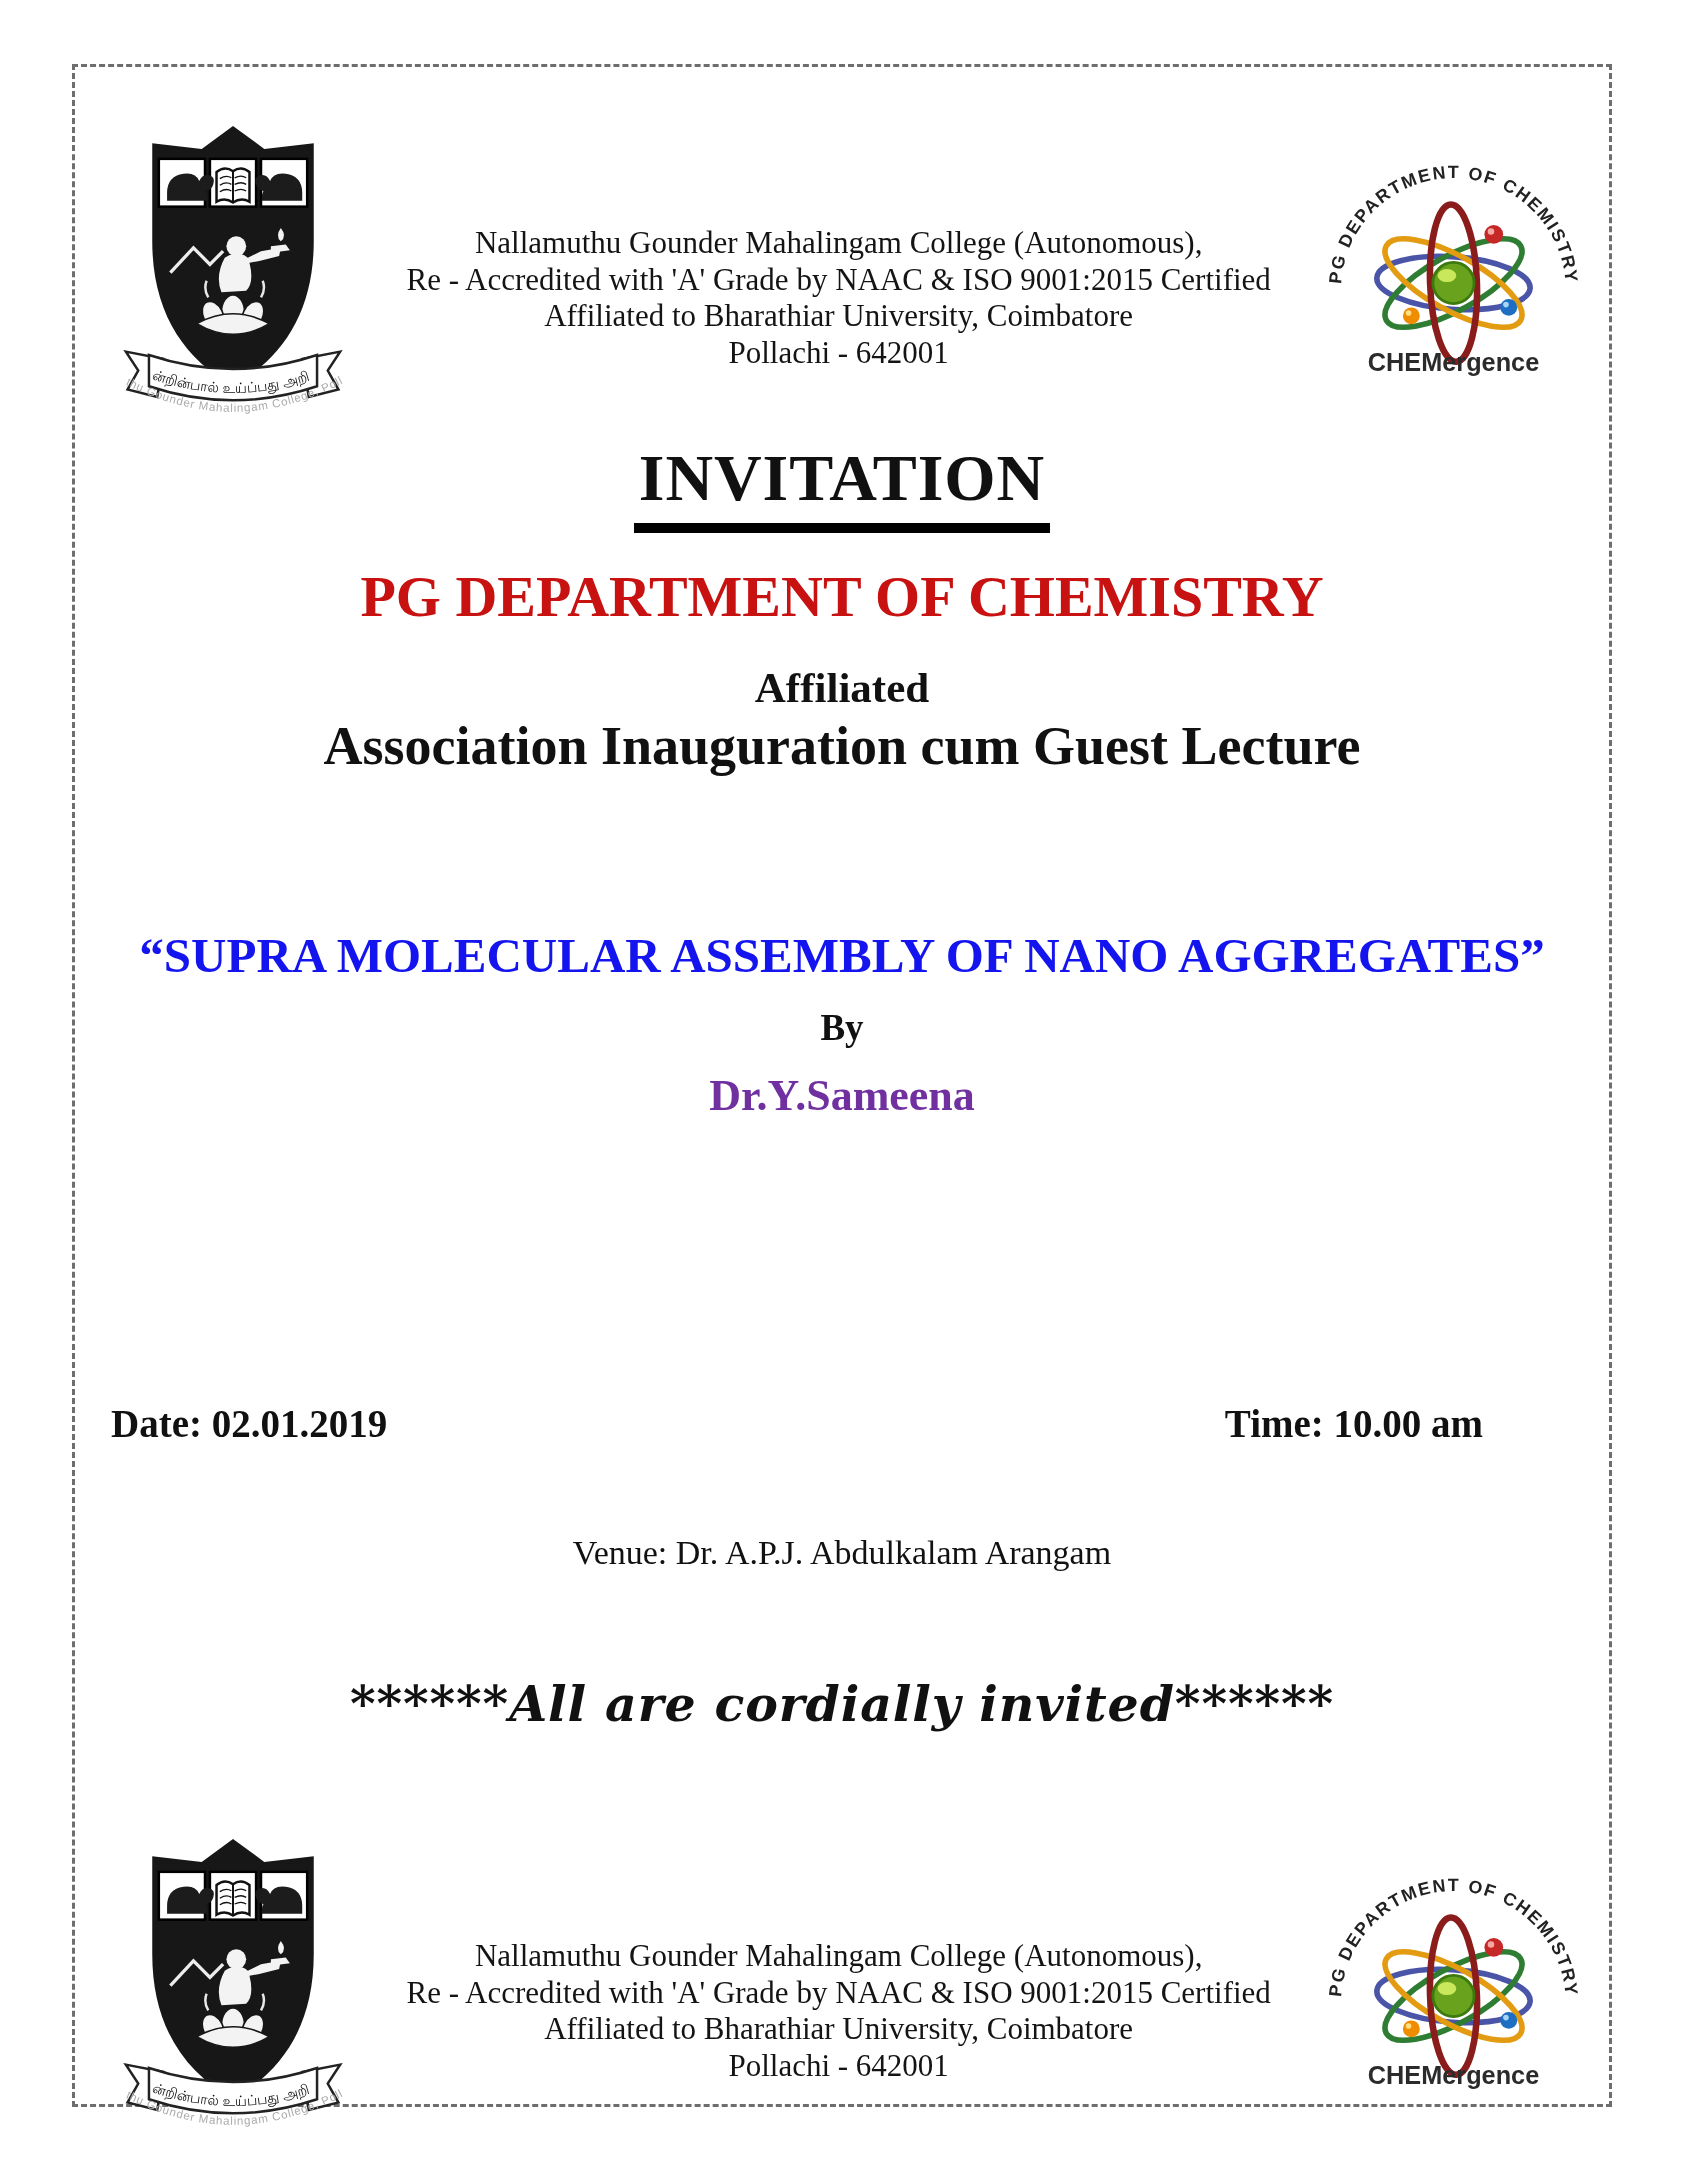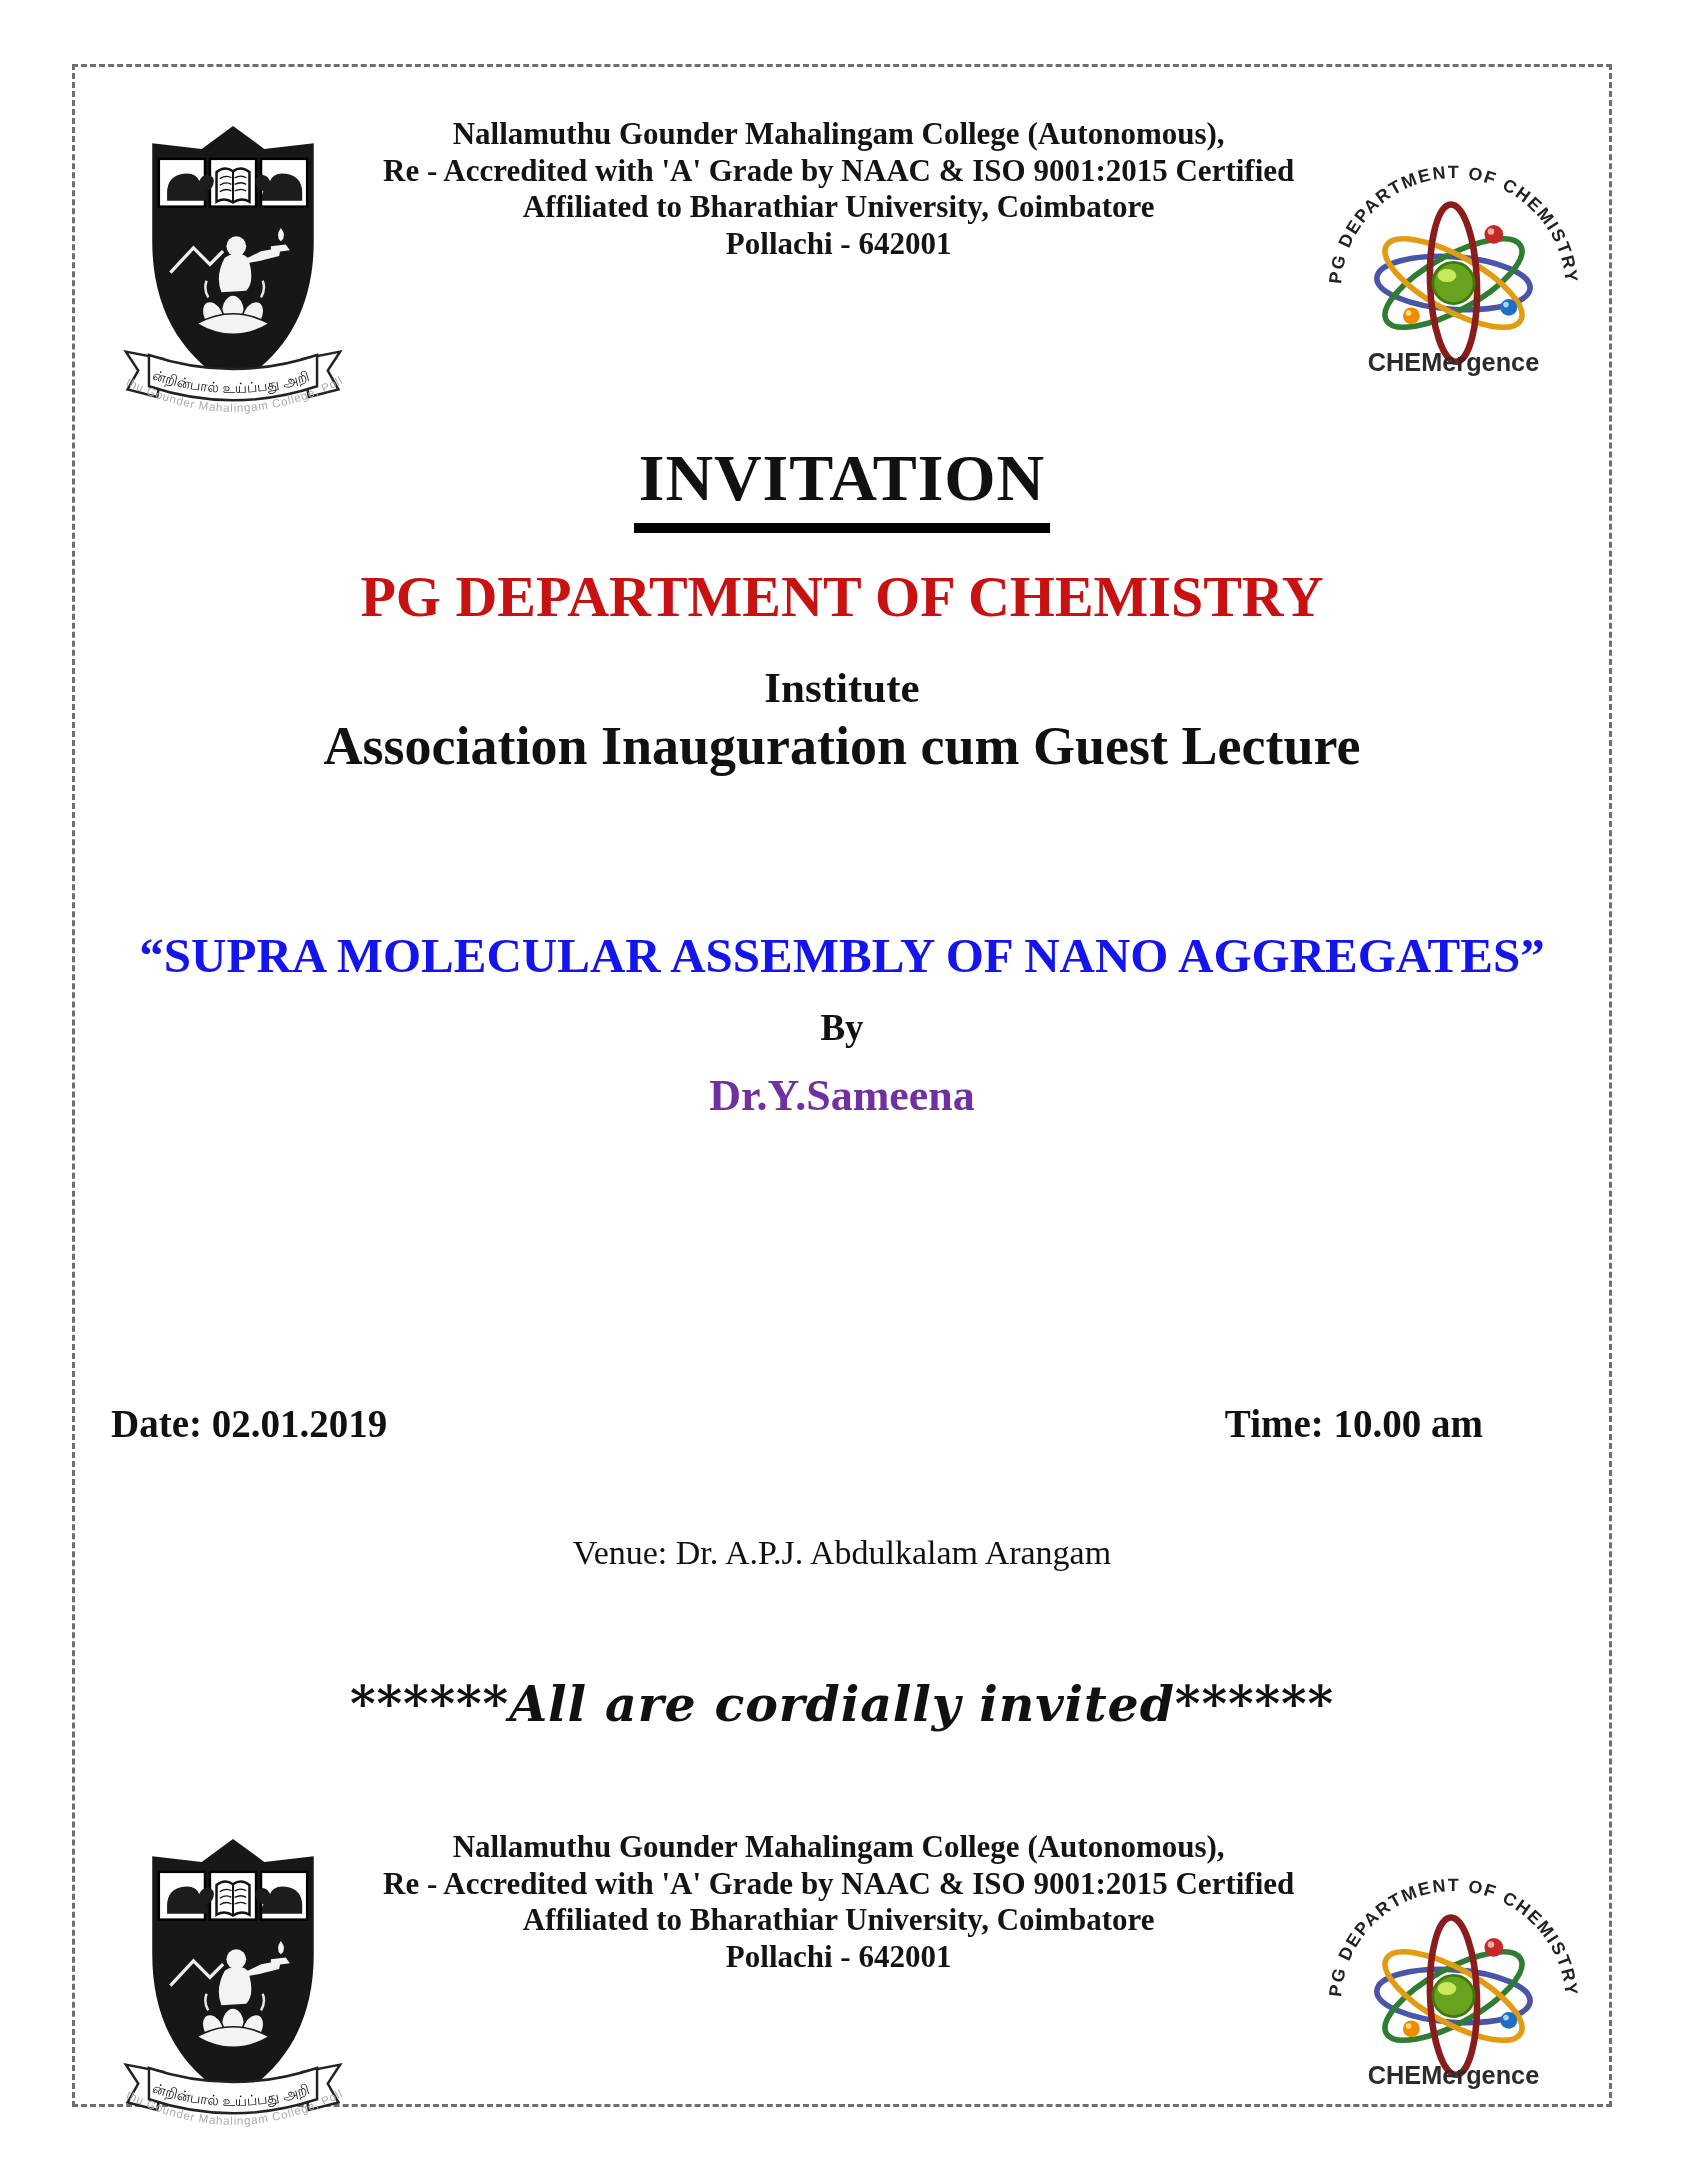--- a/index.html
+++ b/index.html
@@ -24,24 +24,24 @@
     display: flex;
     align-items: flex-start;
     padding: 0 15.3px 0 25.6px;
   }
   .header-top { top: 49px; }
   .header-bottom { top: 1762px; }
   .crest-wrap { width: 264px; flex: 0 0 auto; }
   .college-block {
     flex: 1 1 auto;
     text-align: center;
+    margin-top: 109px;
     font-size: 31px;
     line-height: 1.18;
     color: #141414;
-    font-weight: bold;
   }
   .chem-wrap { width: 281px; flex: 0 0 auto; margin-top: 19px; }
 
   
   .band { position: absolute; left: 0; right: 0; text-align: center; }
   .title-band        { top: 373px;  font-size: 66px; font-weight: bold; letter-spacing: 0.9px; }
   .title-underline   { display: inline-block; border-bottom: 10.2px solid #000; padding: 0 5.1px 6.8px 5.1px; }
   .department-band   { top: 496px;  font-size: 58px; font-weight: bold; color: var(--department_red, #c81111); }
   .organizes-band    { top: 596px;  font-size: 43px; font-weight: bold; }
   .event-band        { top: 648px;  font-size: 54px; font-weight: bold; }
@@ -161,21 +161,21 @@
       </svg>
     </div>
   </div>
 
   <div class="band title-band">
     <span class="title-underline">INVITATION</span>
   </div>
 
   <div class="band department-band">PG DEPARTMENT OF CHEMISTRY</div>
 
-  <div class="band organizes-band">Institute</div>
+  <div class="band organizes-band">Affiliated</div>
 
   <div class="band event-band">Association Inauguration cum Guest Lecture</div>
 
 
   <div class="band topic-band">“SUPRA MOLECULAR ASSEMBLY OF NANO AGGREGATES”</div>
 
   <div class="band by-band">By</div>
 
   <div class="band speaker-band">Dr.Y.Sameena</div>
 

